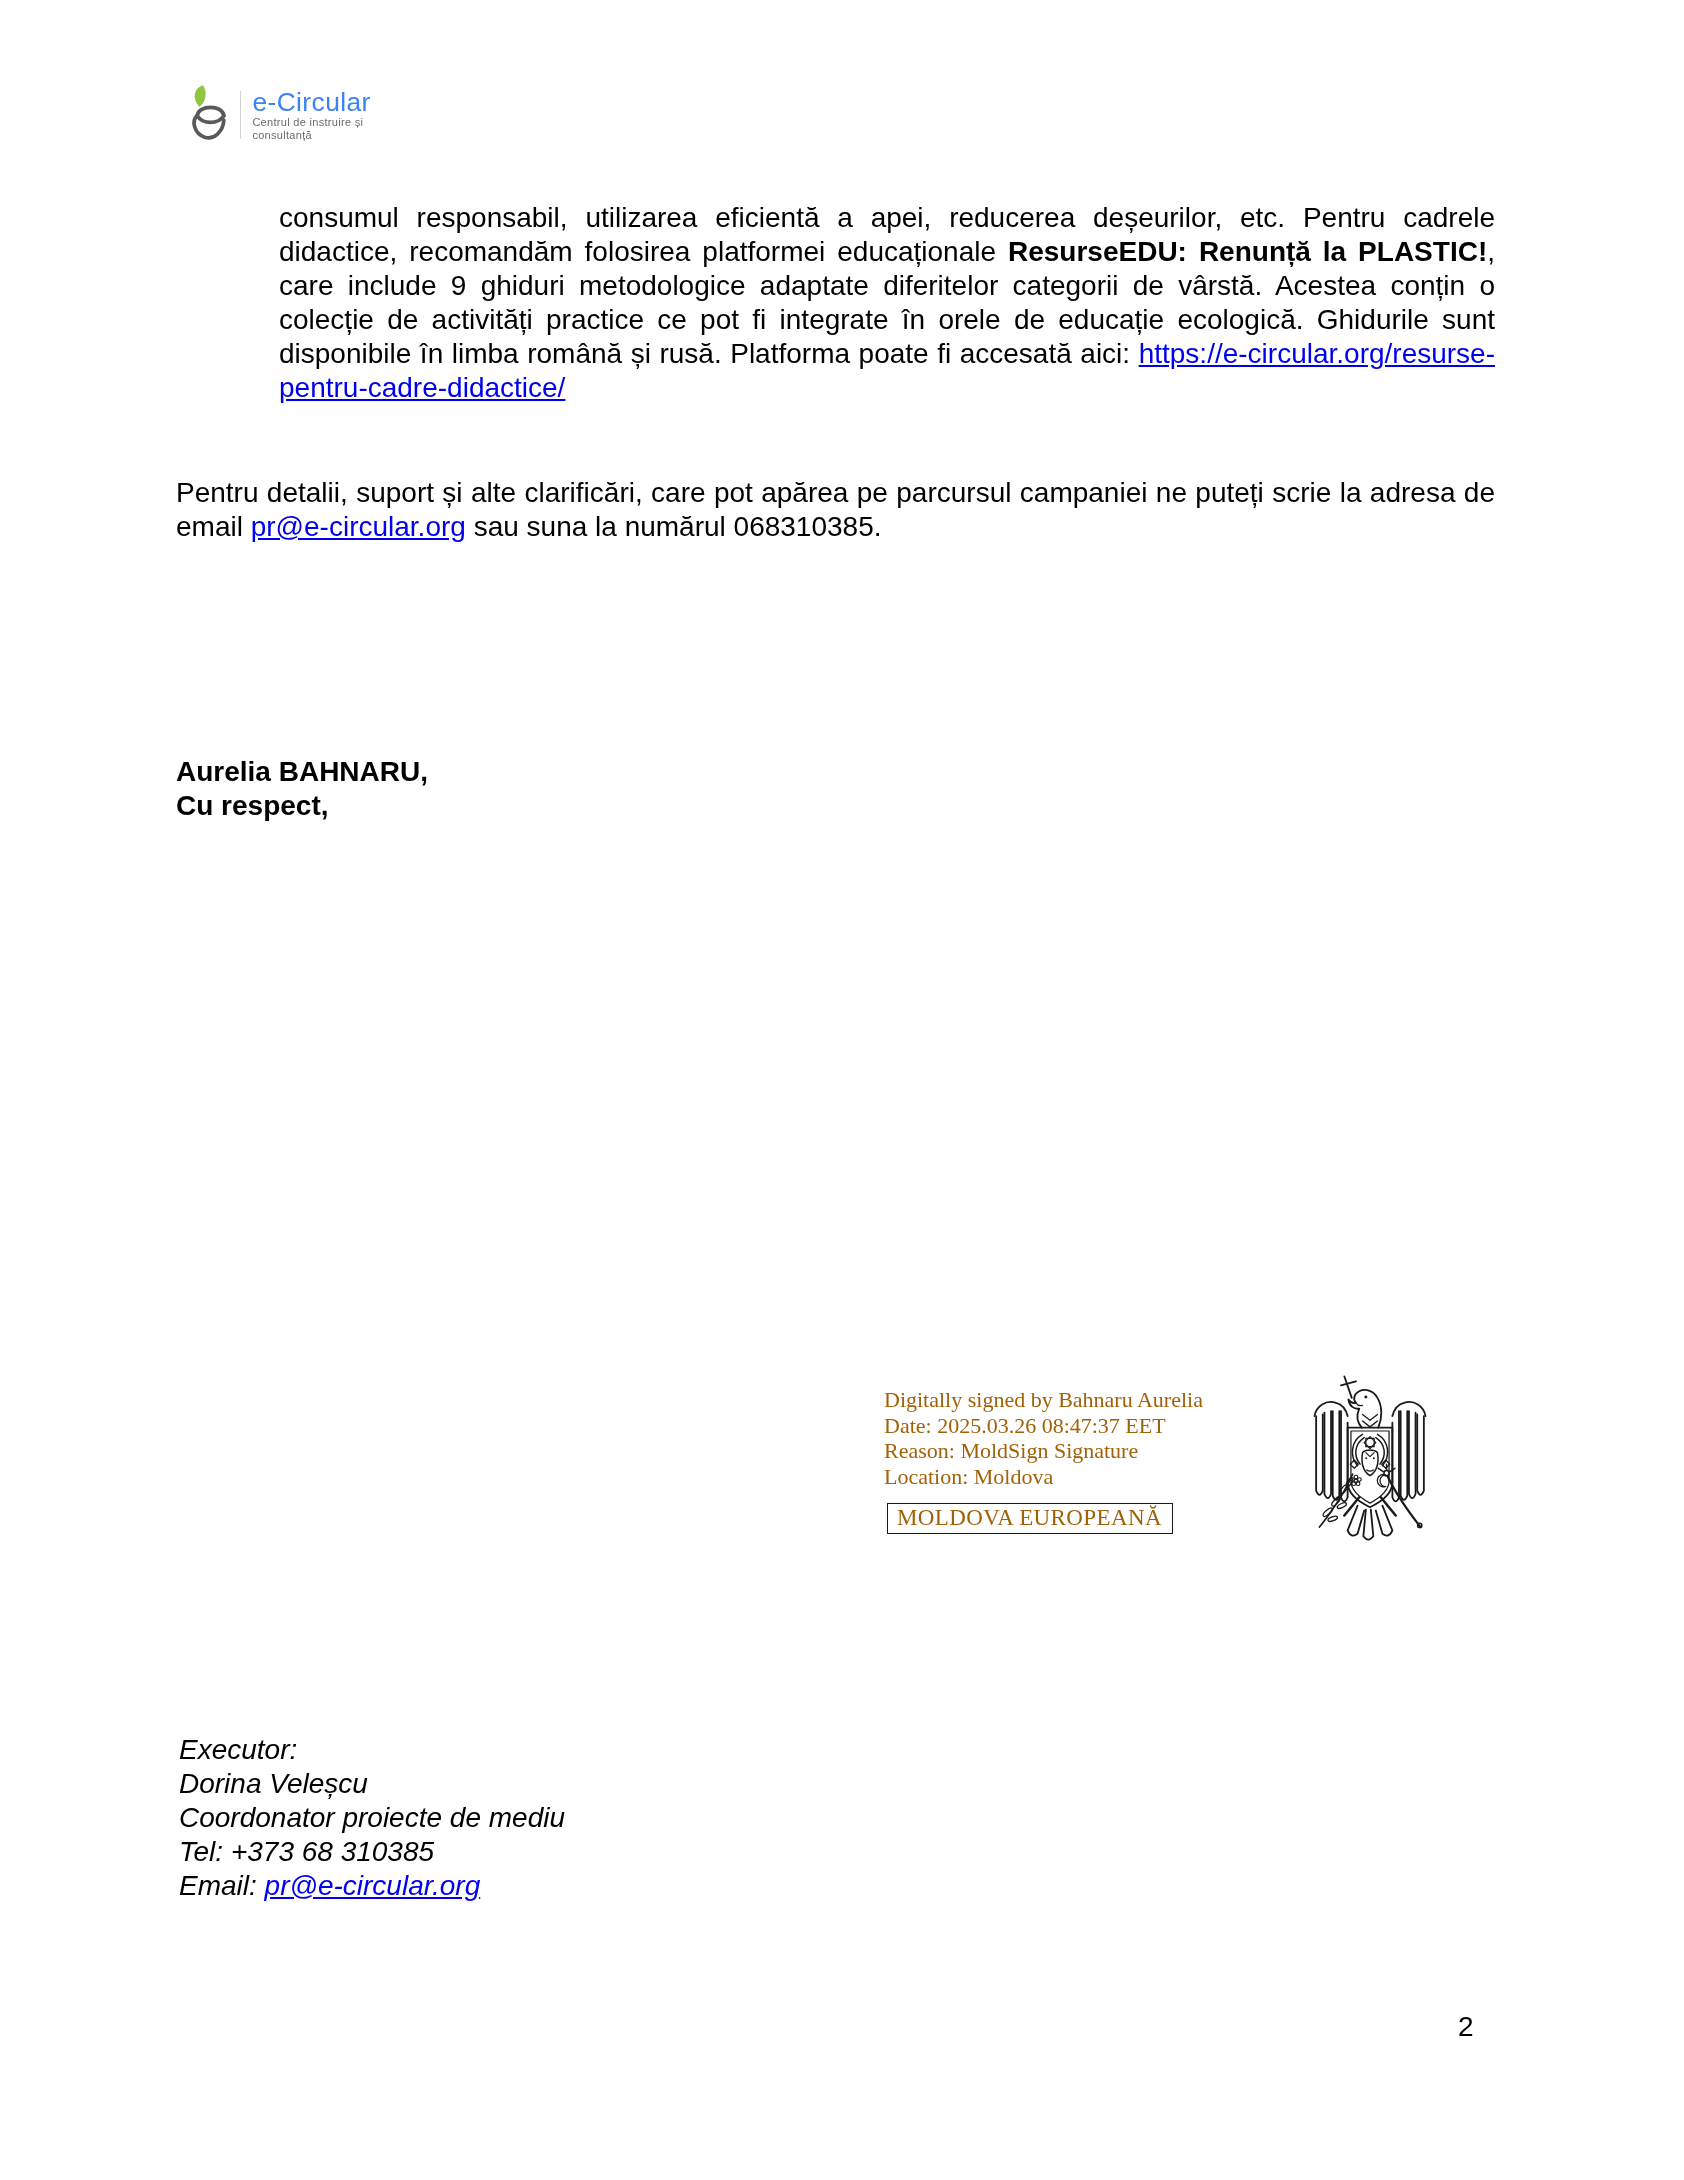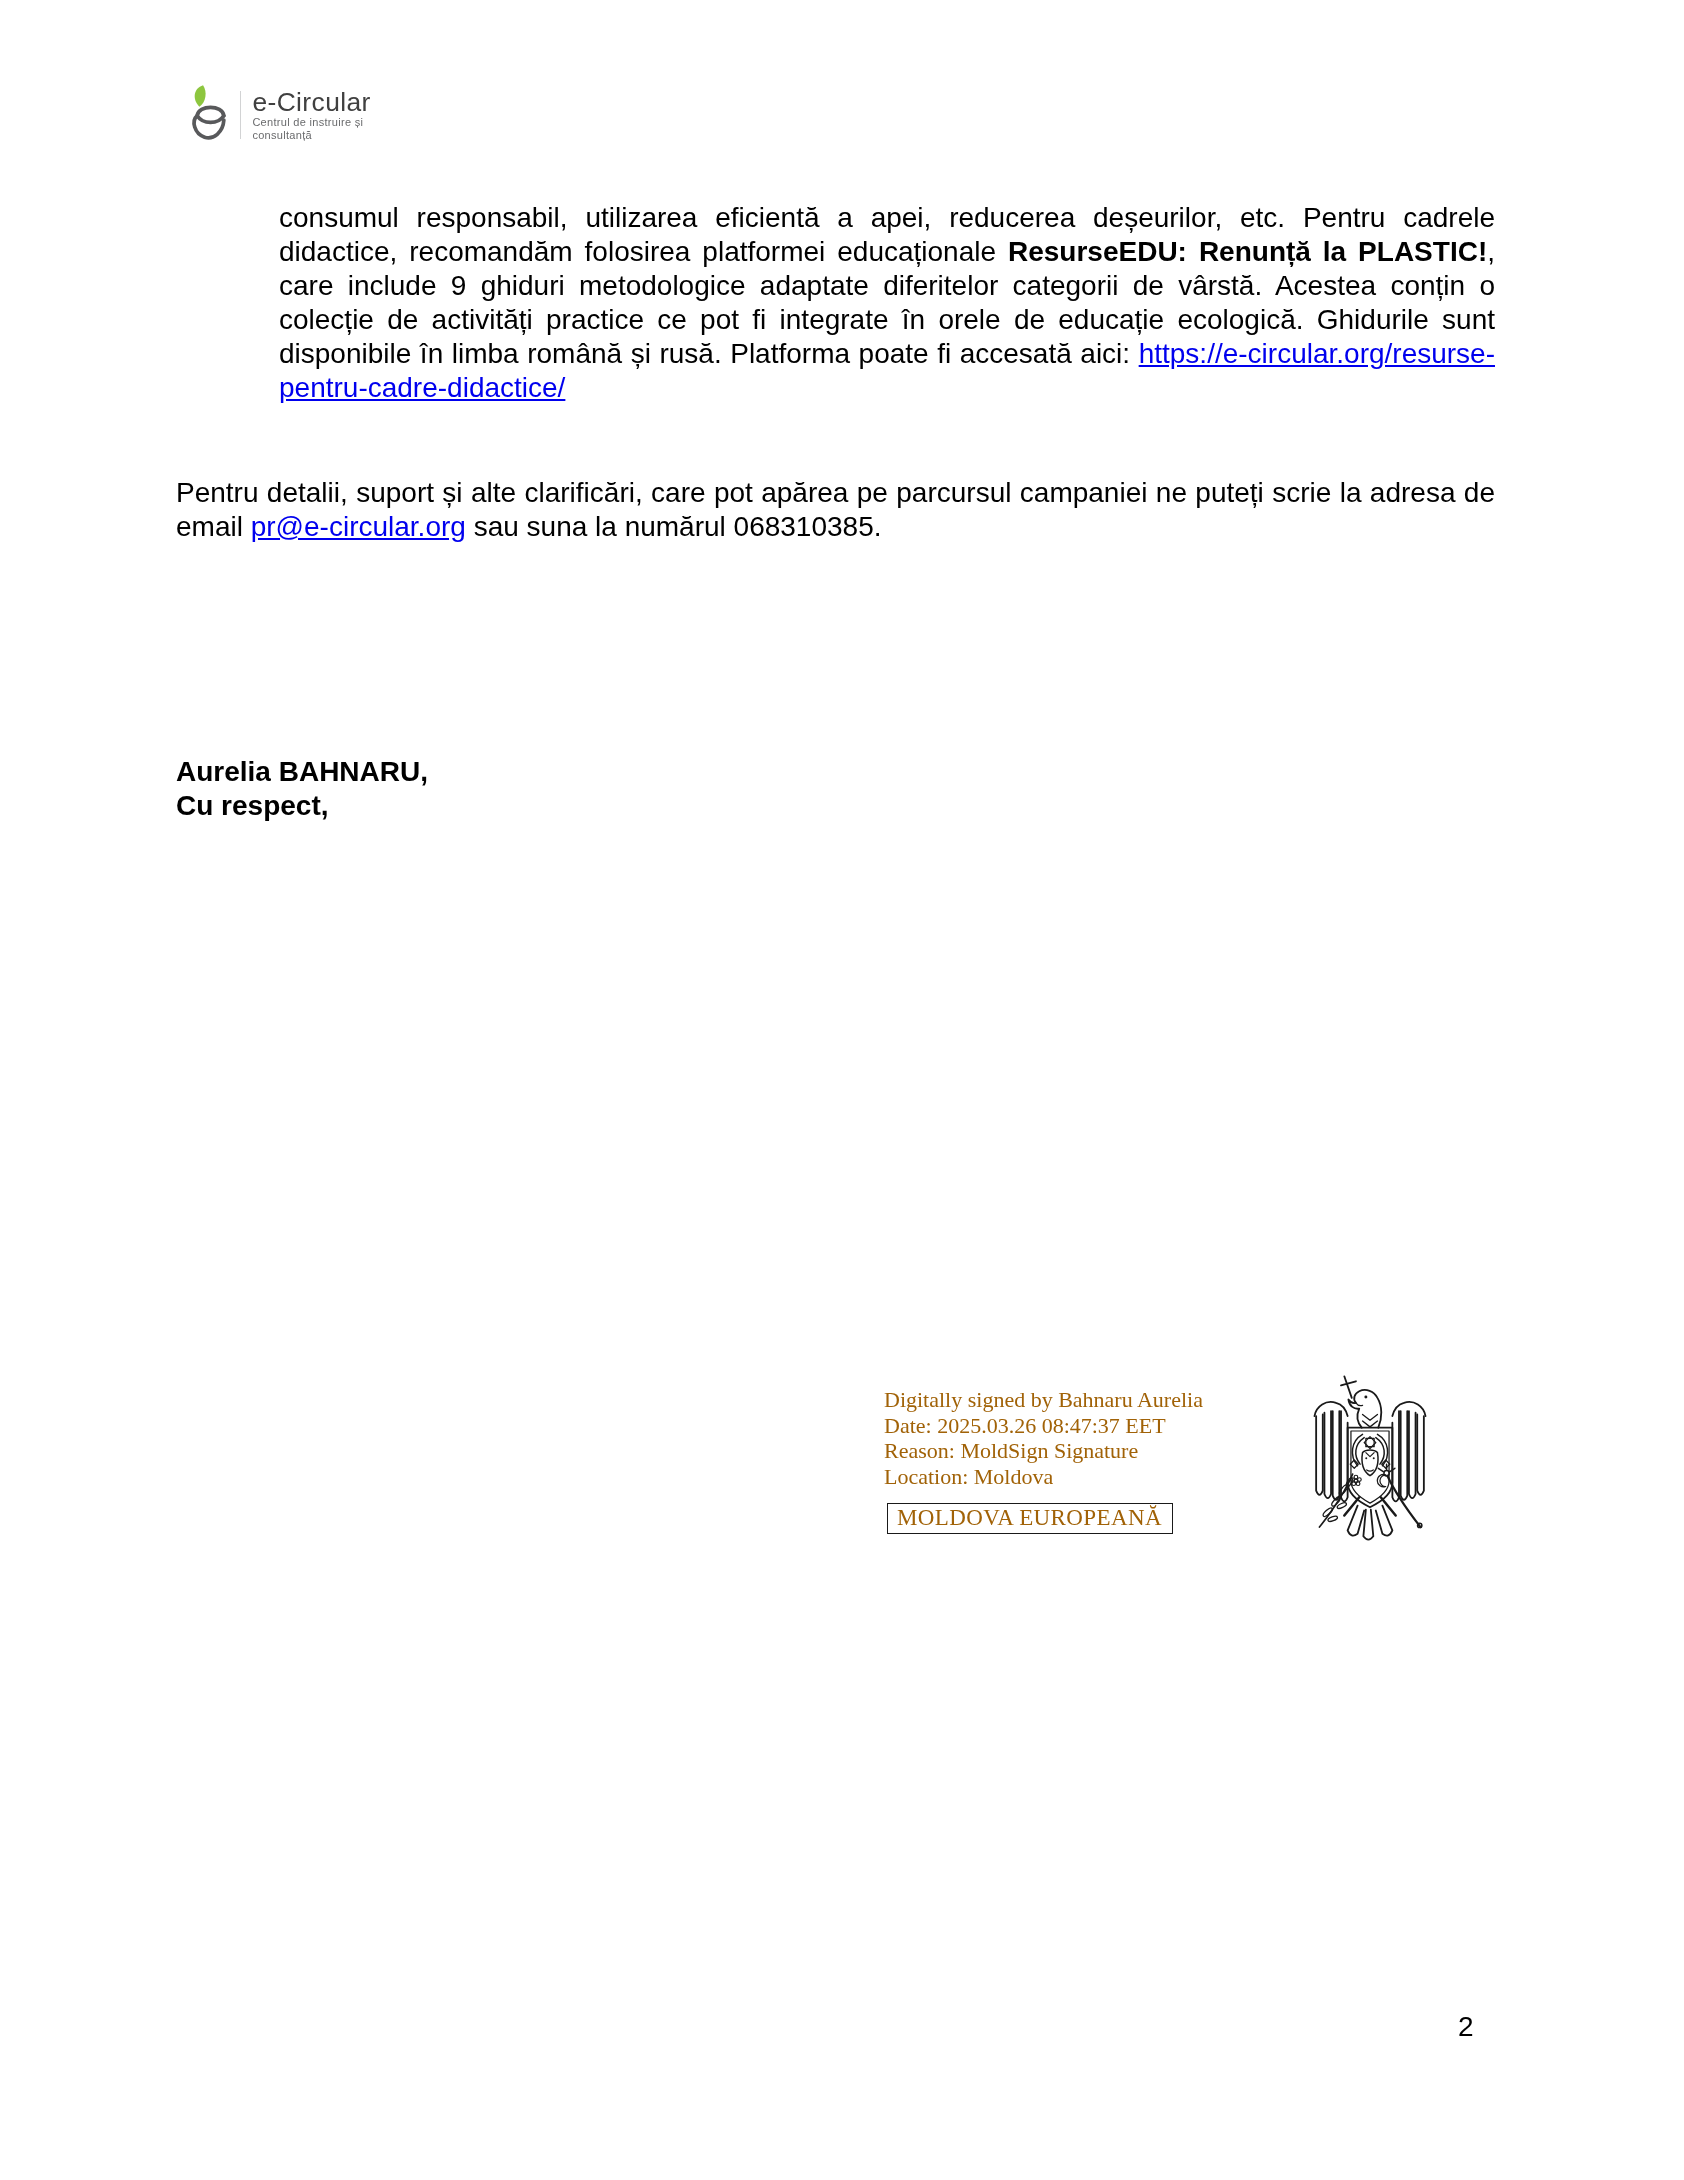--- a/index.html
+++ b/index.html
@@ -28,21 +28,21 @@
   .logo-mark { display: block; }
   .logo-divider {
     width: 1.7px;
     height: 48px;
     background: #d2d3d4;
     margin: 0 11px 0 7.7px;
   }
   .logo-name {
     font-size: 26.4px;
     letter-spacing: 0.4px;
-    color: #404040;
+    color: #3b82f6;
     line-height: 27px;
   }
   .logo-tagline {
     font-size: 11px;
     color: #6a6b6d;
     line-height: 12.8px;
     letter-spacing: 0.3px;
   }
   .logo-tagline:first-of-type { margin-top: 2.6px; }
 
@@ -228,17 +228,24 @@
         <circle cx="62.2" cy="128.6" r="2.2"></circle>
         <circle cx="60.6" cy="133.6" r="2.2"></circle>
         <circle cx="55.4" cy="133.6" r="2.2"></circle>
         <circle cx="53.8" cy="128.6" r="2.2"></circle>
       </g>
 
       <path d="M94,123 A7.5,7.5 0 1 0 94,137 A5.5,5.5 0 1 1 94,123 Z" stroke-width="1.5"></path>
     </g>
   </svg>
 
+  <div class="executor">
+    <div>Executor:</div>
+    <div>Dorina Veleșcu</div>
+    <div>Coordonator proiecte de mediu</div>
+    <div>Tel: +373 68 310385</div>
+    <div><span>Email: </span><a class="link" href="#">pr@e-circular.org</a></div>
+  </div>
 
   <div class="pagenum">2</div>
 
 </div>
 
 
 </body></html>

